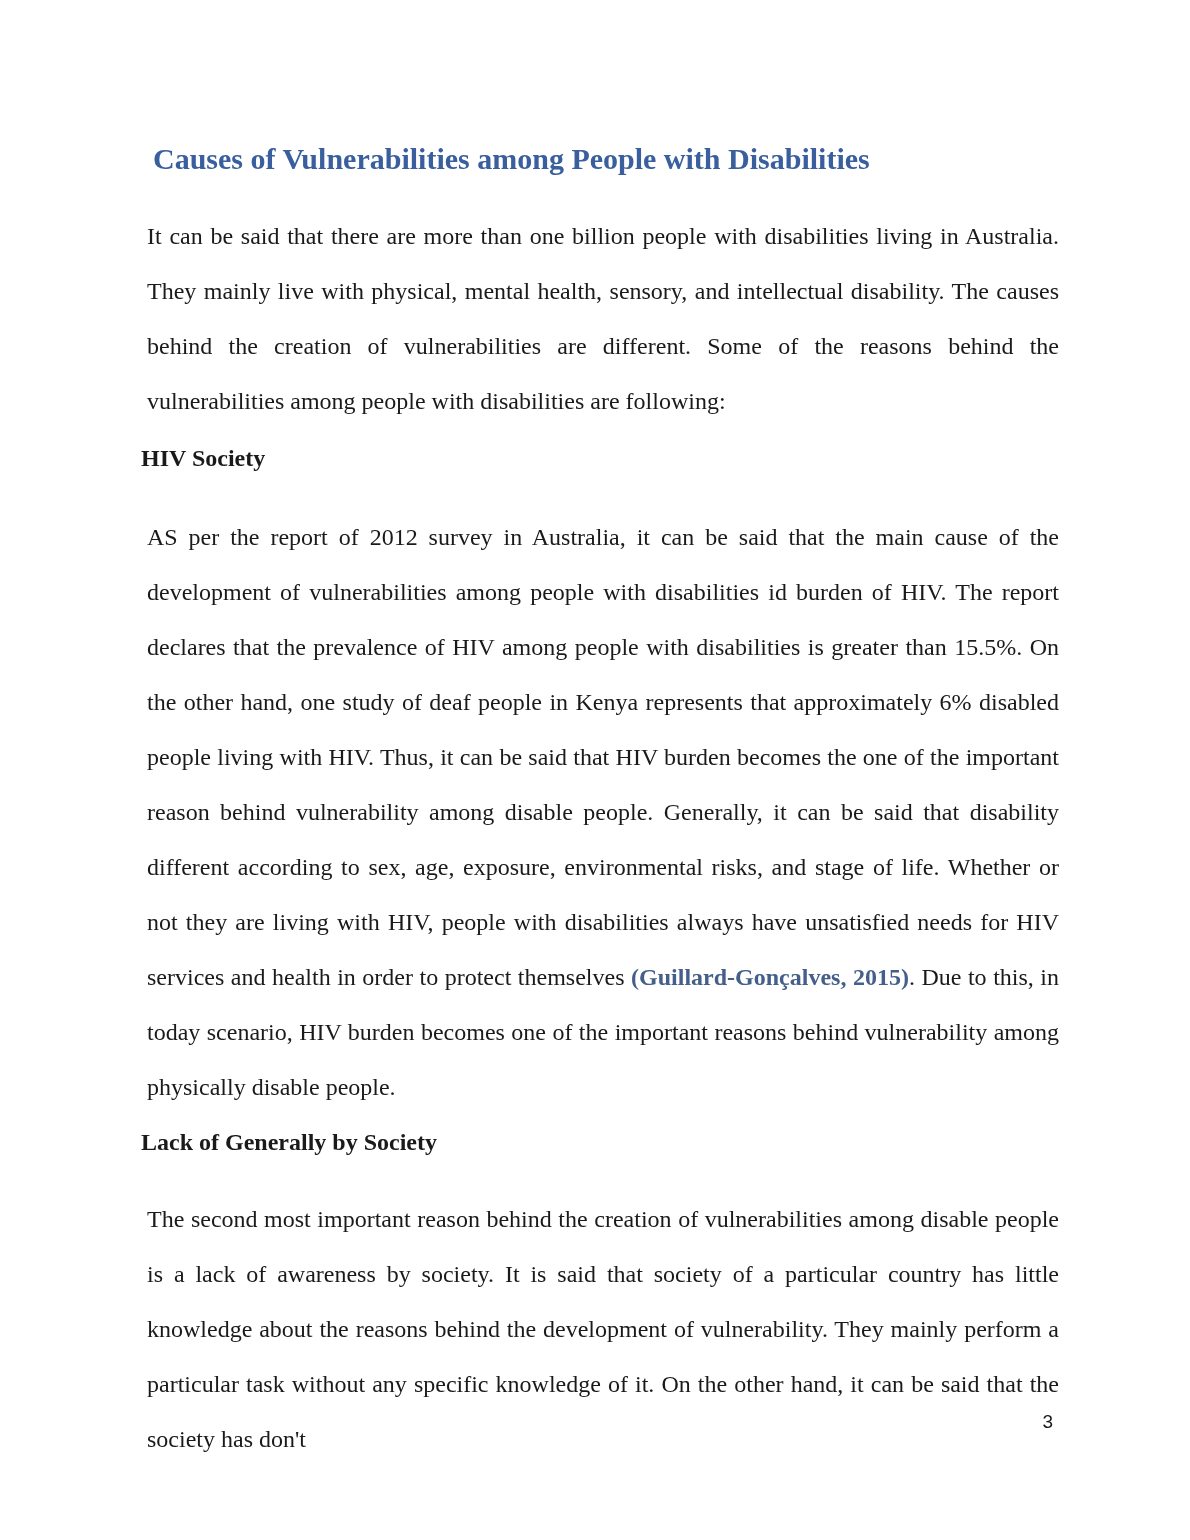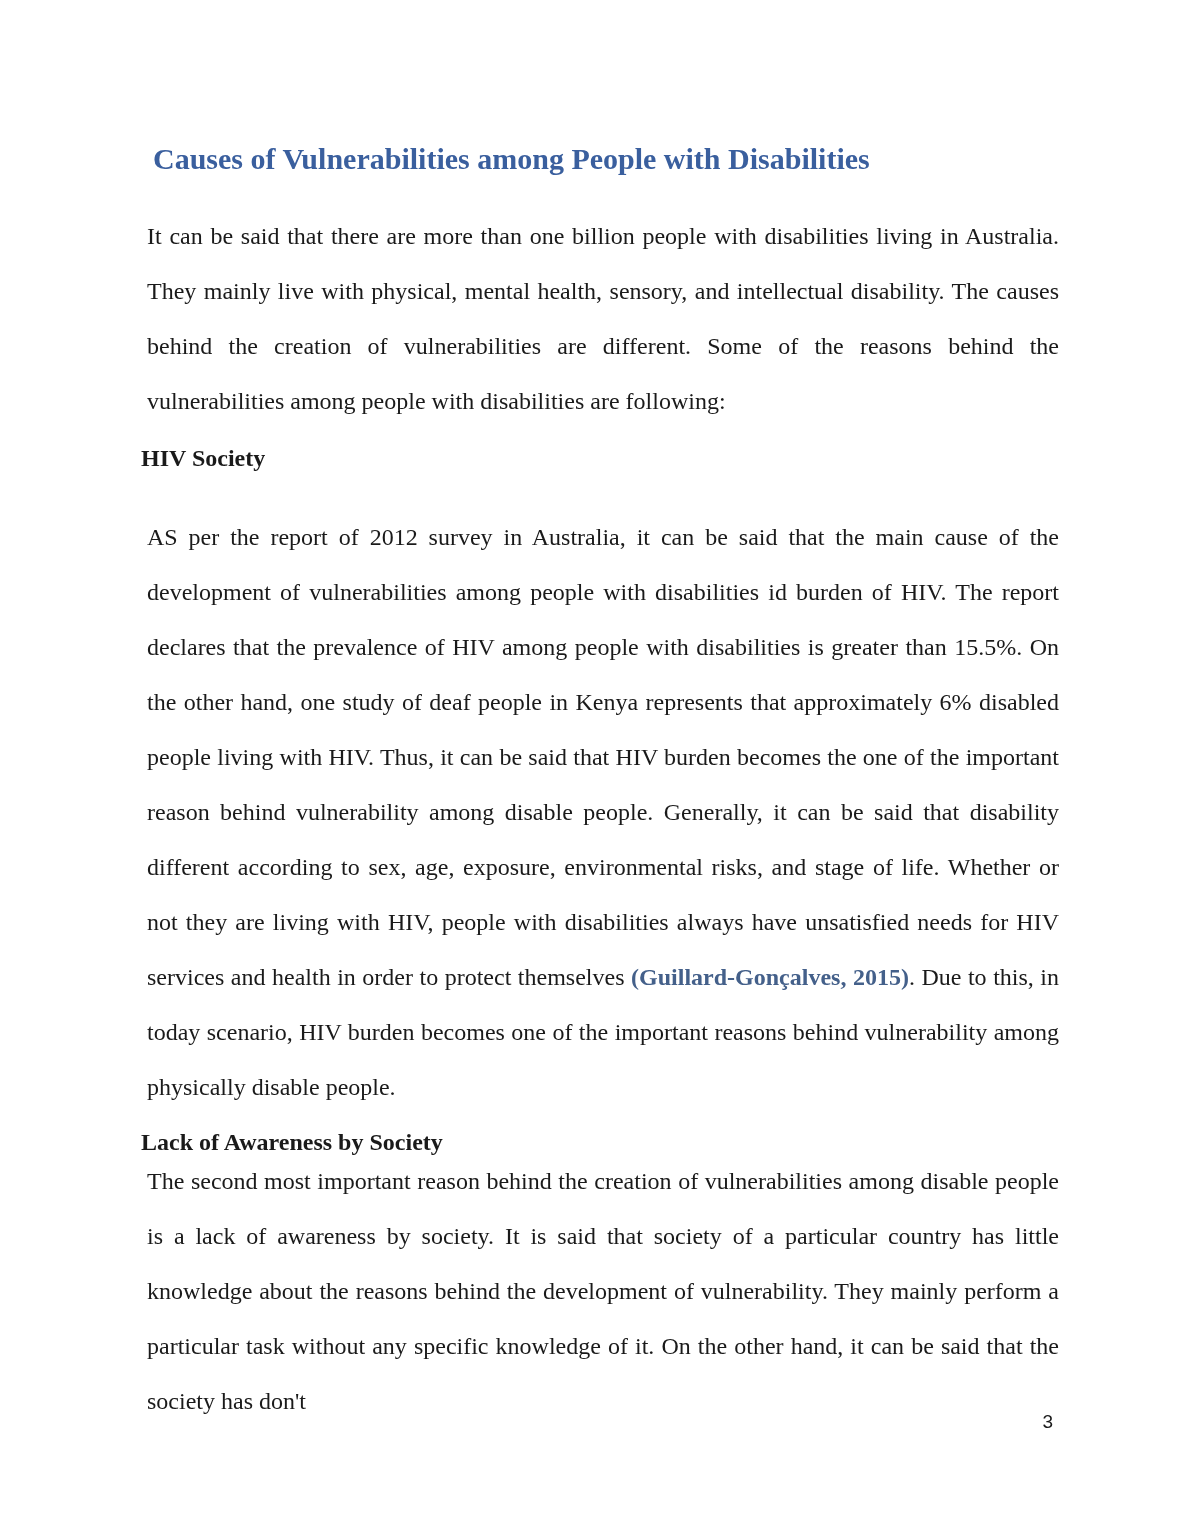--- a/index.html
+++ b/index.html
@@ -37,21 +37,21 @@
     position: absolute;
     left: 0;
     width: 100%;
     margin: 6px;
     font-size: 24px;
     line-height: 55px;
     text-align: justify;
   }
   .para-intro   { top: 203px; }
   .para-hiv     { top: 504px; }
-  .para-aware   { top: 1148px; }
+  .para-aware   { top: 1186px; }
   .subhead {
     position: absolute;
     left: 0;
     width: 100%;
     margin: 0;
     font-size: 24px;
     line-height: 30px;
     font-weight: bold;
     color: var(--color-body_text, #1a1a1a);
   }
@@ -82,20 +82,20 @@
   <div class="content">
 
     <h1 class="doc-title">Causes of Vulnerabilities among People with Disabilities</h1>
 
     <p class="para para-intro">It can be said that there are more than one billion people with disabilities living in Australia. They mainly live with physical, mental health, sensory, and intellectual disability. The causes behind the creation of vulnerabilities are different. Some of the reasons behind the vulnerabilities among people with disabilities are following:</p>
 
     <h2 class="subhead subhead-hiv">HIV Society</h2>
 
     <p class="para para-hiv"><span>AS per the report of 2012 survey in Australia, it can be said that the main cause of the development of vulnerabilities among people with disabilities id burden of HIV. The report declares that the prevalence of HIV among people with disabilities is greater than 15.5%. On the other hand, one study of deaf people in Kenya represents that approximately 6% disabled people living with HIV. Thus, it can be said that HIV burden becomes the one of the important reason behind vulnerability among disable people. Generally, it can be said that disability different according to sex, age, exposure, environmental risks, and stage of life. Whether or not they are living with HIV, people with disabilities always have unsatisfied needs for HIV services and health in order to protect themselves </span><span class="citation">(Guillard-Gonçalves, 2015)</span><span>. Due to this, in today scenario, HIV burden becomes one of the important reasons behind vulnerability among physically disable people.</span></p>
 
-    <h2 class="subhead subhead-aware">Lack of Awareness by Society</h2>
+    <h2 class="subhead subhead-aware">Lack of Generally by Society</h2>
 
     <p class="para para-aware">The second most important reason behind the creation of vulnerabilities among disable people is a lack of awareness by society. It is said that society of a particular country has little knowledge about the reasons behind the development of vulnerability. They mainly perform a particular task without any specific knowledge of it. On the other hand, it can be said that the society has don't</p>
 
     <div class="page-number">3</div>
 
   </div>
 </div>
 
 </body></html>

